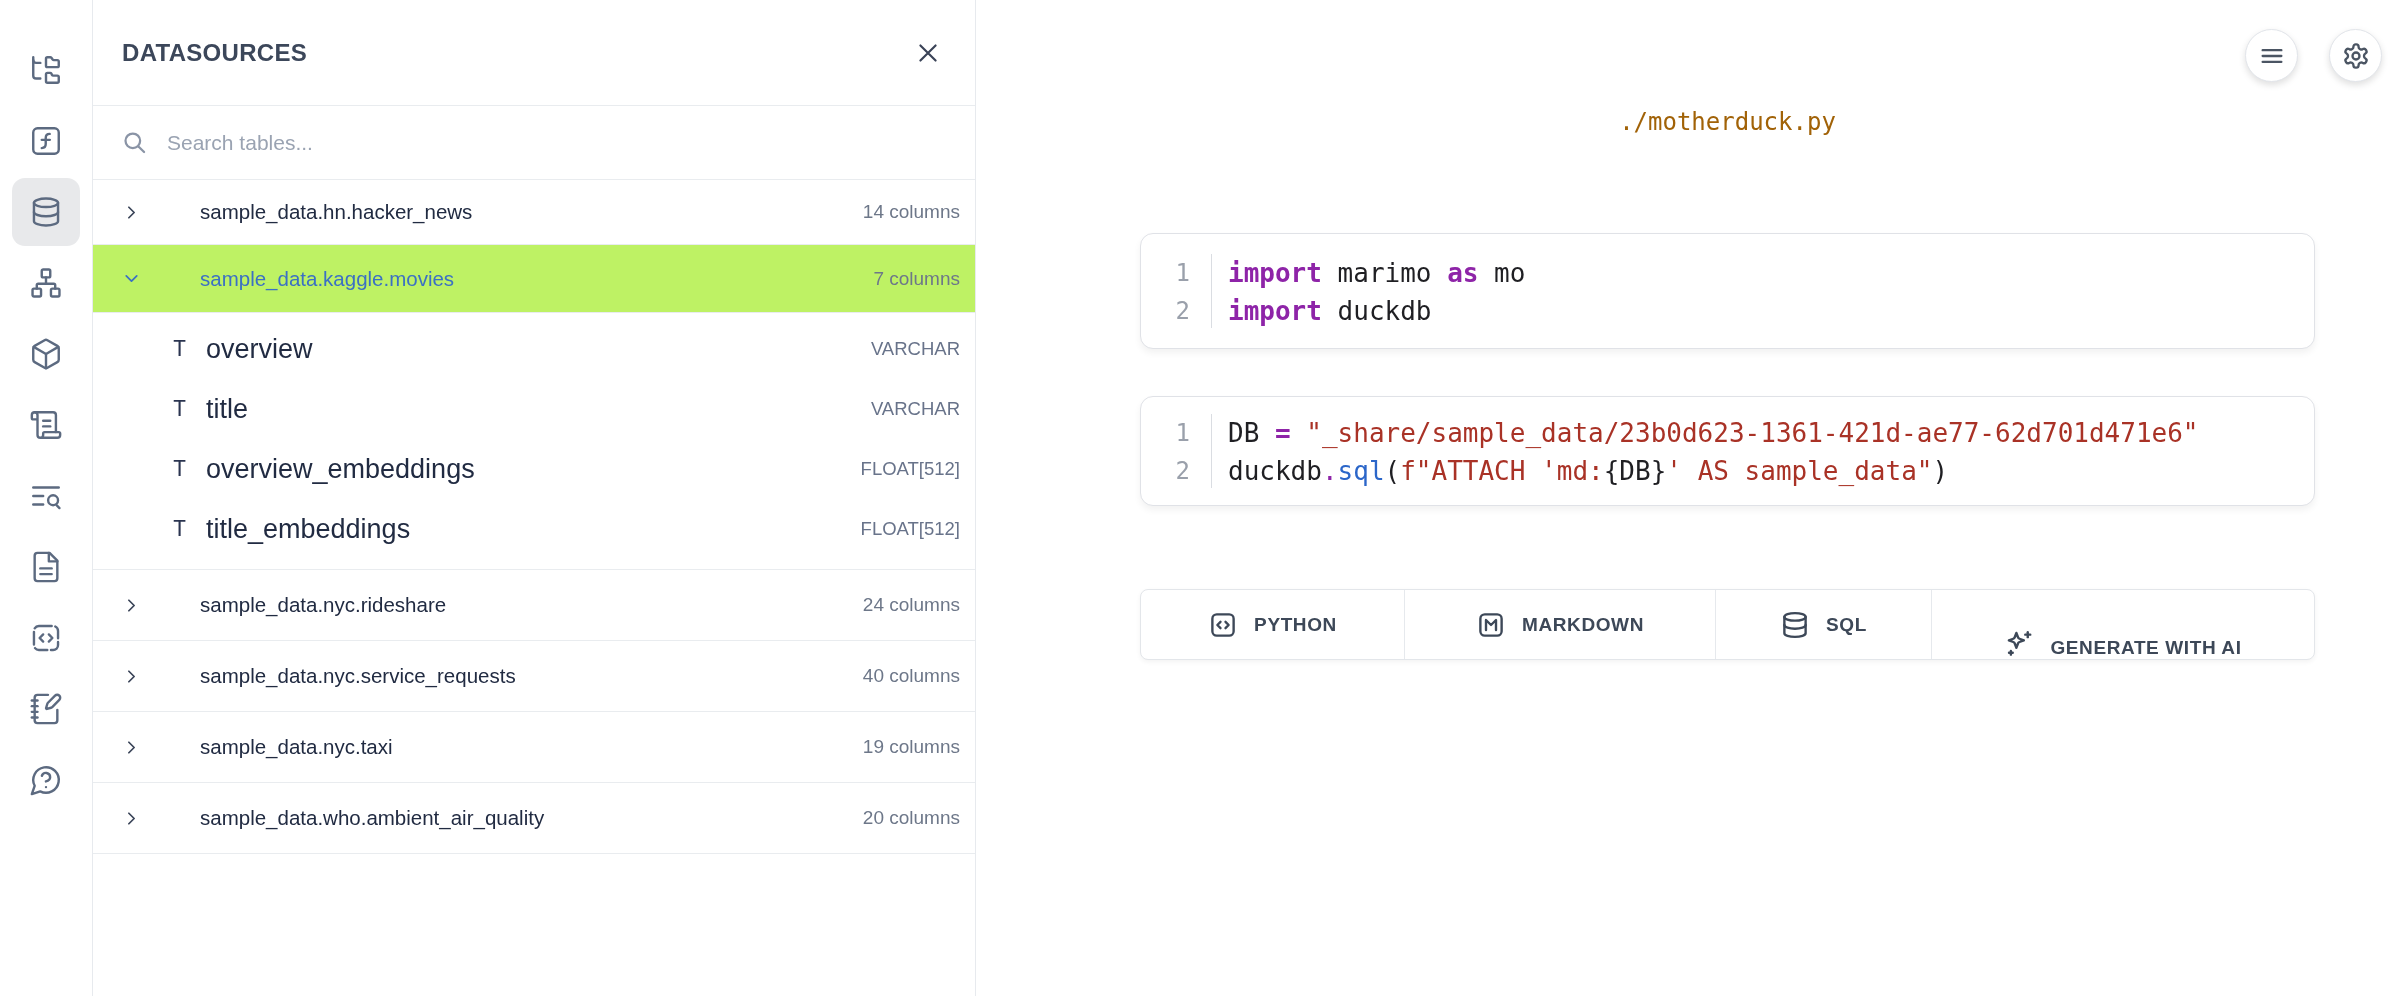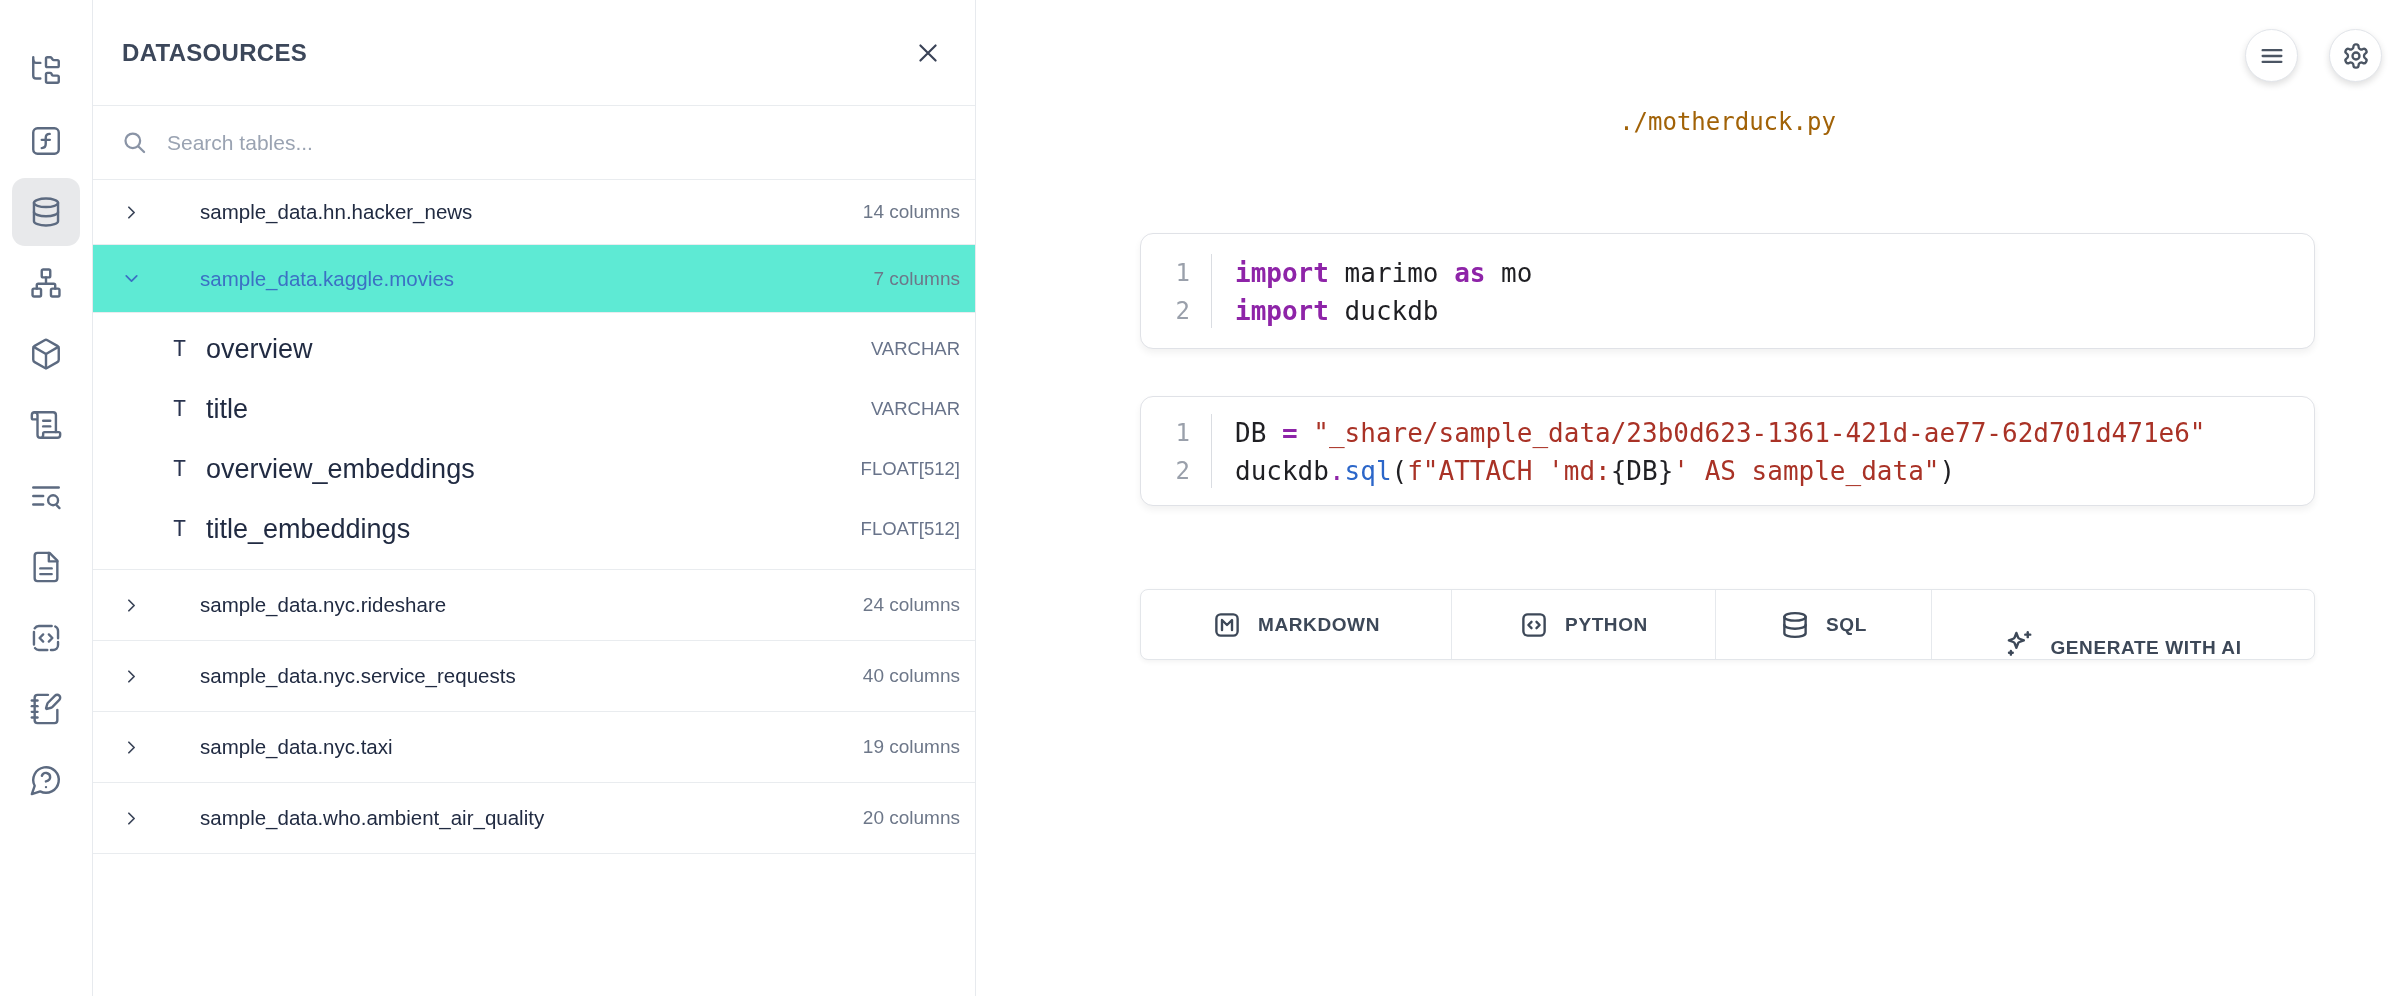--- a/index.html
+++ b/index.html
@@ -48,21 +48,21 @@
     border:none;outline:none;flex:1;margin-left:17px;font-size:21px;color:#1d4ed8;
     font-family:"Liberation Sans",sans-serif;background:transparent;
   }
   .search-input::placeholder{color:#9aa3b2;}
   
   .trow{
     height:71px;display:flex;align-items:center;padding:0 15px 0 27px;
     border-bottom:1px solid #e9ecef;box-sizing:border-box;cursor:pointer;background:#fff;gap:43px;
   }
   .trow:first-child{height:65px;}
-  .trow.selected{height:68px;background:#5eead4;}
+  .trow.selected{height:68px;background:#bef264;}
   .chev{width:22px;height:22px;margin-right:15px;display:flex;align-items:center;justify-content:center;flex:none;}
   .chev svg{width:21px;height:21px;fill:none;stroke:#3a4458;stroke-width:2;stroke-linecap:round;stroke-linejoin:round;}
   .trow.selected .chev svg{stroke:#3b70c4;}
   .tname{flex:1;font-size:20.5px;color:#212b42;}
   .trow.selected .tname{color:#3b70c4;}
   .tmeta{font-size:19px;color:#6d7789;}
   .cols{padding:6px 0 10px 0;border-bottom:1px solid #e9ecef;}
   .crow{height:60px;display:flex;align-items:center;padding:0 15px 0 75px;box-sizing:border-box;cursor:pointer;}
   .ticon{
     font-family:"DejaVu Sans Mono",monospace;font-size:21px;color:#2a3450;
@@ -89,21 +89,21 @@
     border:1px solid #e0e2e7;border-radius:13px;box-shadow:0 4px 7px rgba(0,0,0,.055);
     display:flex;box-sizing:border-box;
     font-family:"DejaVu Sans Mono",monospace;font-size:26px;line-height:38px;
   }
   .cell-0{top:233px;height:116px;padding:20px 0;}
   .cell-1{top:396px;height:110px;padding:17px 0;}
   .gutter{
     width:71px;padding-right:21px;text-align:right;border-right:1px solid #dadde2;
     box-sizing:border-box;color:#9aa0ab;font-size:24px;flex:none;
   }
-  .code{margin-left:23px;white-space:pre;}
+  .code{margin-left:16px;white-space:pre;}
   .tk-kw{color:#8e24a8;font-weight:bold;}
   .tk-op{color:#8e24a8;font-weight:bold;}
   .tk-dot{color:#8e24a8;}
   .tk-fn{color:#2b66c9;}
   .tk-str{color:#a93226;}
   .tk-txt{color:#1f1f23;}
   
   .add-bar{
     position:absolute;left:1140px;top:589px;width:1175px;height:71px;
     background:#fff;border:1px solid #e3e6ea;border-radius:8px;
@@ -331,34 +331,34 @@
     <div class="cell cell-1">
       <div class="gutter">
         <div>1</div>
         <div>2</div>
       </div>
       <div class="code"><div class="cline"><span class="tk-txt">DB </span><span class="tk-op">=</span><span class="tk-txt"> </span><span class="tk-str">"_share/sample_data/23b0d623-1361-421d-ae77-62d701d471e6"</span></div><div class="cline"><span class="tk-txt">duckdb</span><span class="tk-dot">.</span><span class="tk-fn">sql</span><span class="tk-txt">(</span><span class="tk-str">f"ATTACH 'md:</span><span class="tk-txt">{DB}</span><span class="tk-str">' AS sample_data"</span><span class="tk-txt">)</span></div></div>
     </div>
   </div>
 
 <div class="add-bar" id="addbar">
-    <div class="add-btn" style="width: 311px;">
-      <svg viewBox="0 0 24 24">
-        <rect x="3.5" y="3.5" width="17" height="17" rx="3.5"></rect>
-        <path d="M8 16V8l4 4 4-4v8"></path>
-      </svg>
-      <span class="lbl">MARKDOWN</span>
-    </div>
     <div class="add-btn" style="width: 264px;">
       <svg viewBox="0 0 24 24">
         <rect x="3.5" y="3.5" width="17" height="17" rx="3.5"></rect>
         <path d="m10 9.5-2.5 2.5L10 14.5"></path>
         <path d="m14 9.5 2.5 2.5L14 14.5"></path>
       </svg>
       <span class="lbl">PYTHON</span>
+    </div>
+    <div class="add-btn" style="width: 311px;">
+      <svg viewBox="0 0 24 24">
+        <rect x="3.5" y="3.5" width="17" height="17" rx="3.5"></rect>
+        <path d="M8 16V8l4 4 4-4v8"></path>
+      </svg>
+      <span class="lbl">MARKDOWN</span>
     </div>
     <div class="add-btn" style="width: 216px;">
       <svg viewBox="0 0 24 24">
         <ellipse cx="12" cy="5.5" rx="8.5" ry="3"></ellipse>
         <path d="M3.5 5.5v13a8.5 3 0 0 0 17 0v-13"></path>
         <path d="M3.5 12a8.5 3 0 0 0 17 0"></path>
       </svg>
       <span class="lbl">SQL</span>
     </div>
     <div class="add-btn" style="flex: 1 1 0%; align-items: flex-end;">

